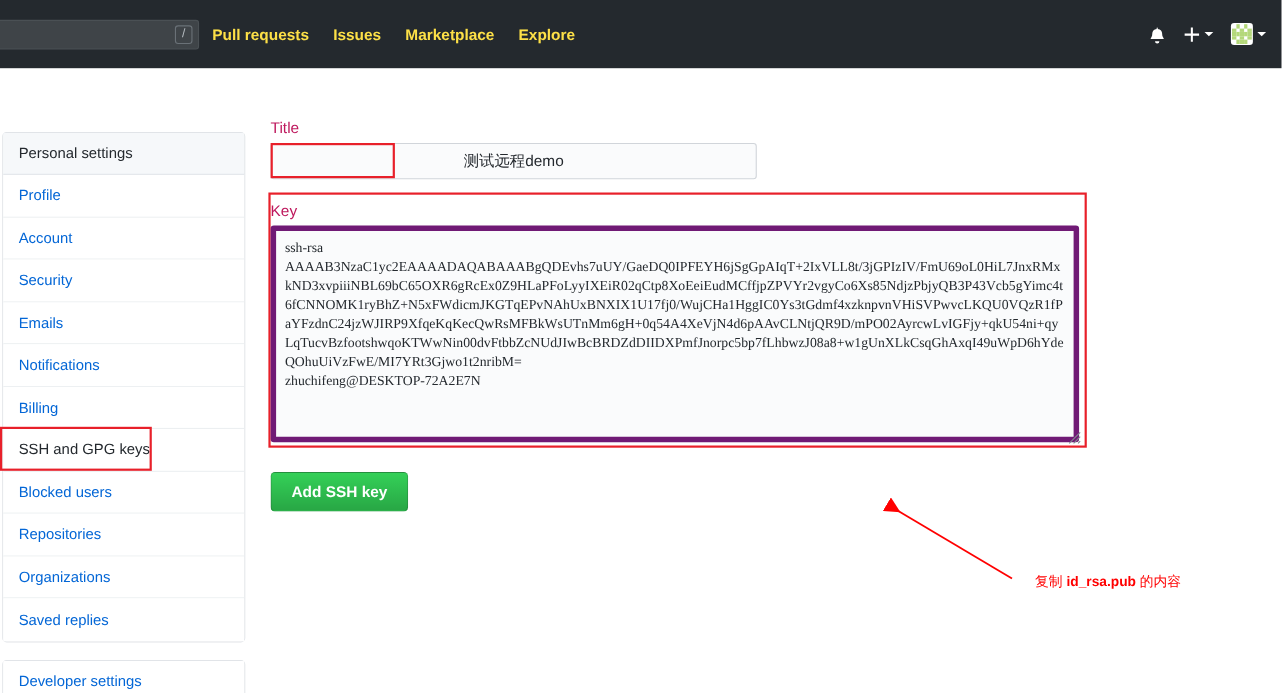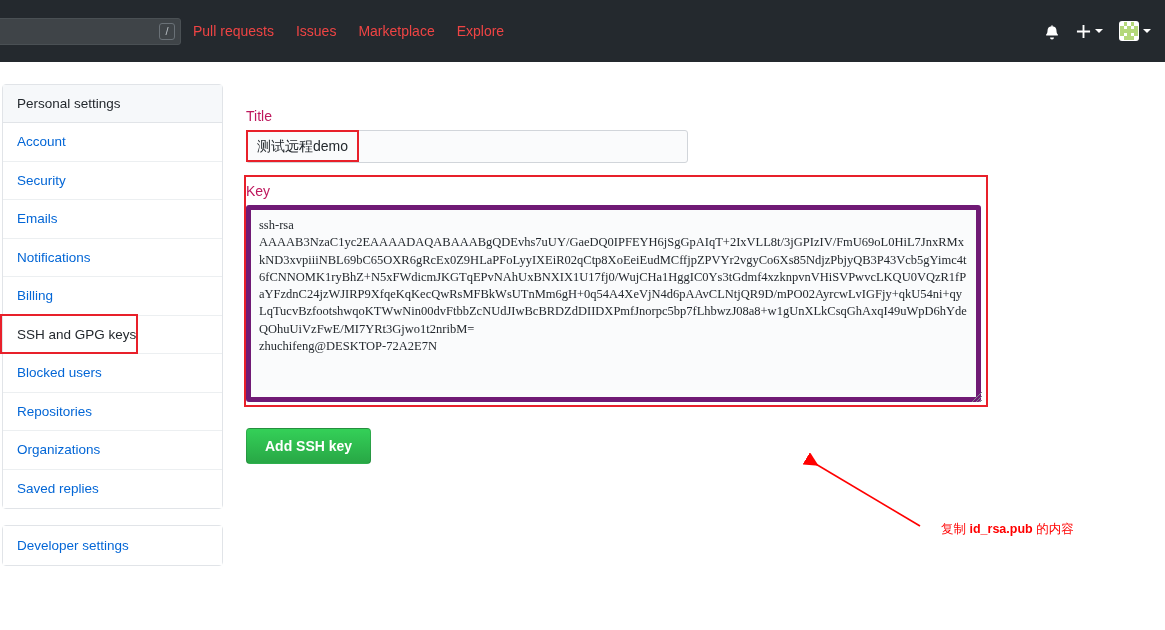--- a/index.html
+++ b/index.html
@@ -42,23 +42,23 @@
     font-size: 11px;
     line-height: 15px;
     text-align: center;
   }
   #header-nav {
     position: absolute; left: 193px; top: 0;
     height: 62px;
     display: flex; align-items: center; gap: 22px;
   }
   #header-nav .nav-link {
-    color: #ef4444;
+    color: #fde047;
     font-size: 14px;
-    font-weight: normal;
+    font-weight: bold;
     text-decoration: none;
     white-space: nowrap;
     cursor: pointer;
   }
   #header-right {
     position: absolute; right: 14px; top: 0;
     height: 62px;
     display: flex; align-items: center; gap: 16px;
   }
   .hdr-icon { cursor: pointer; display: flex; align-items: center; }
@@ -84,20 +84,21 @@
   
   #sidebar {
     position: absolute; left: 2px; top: 84px;
     width: 221px;
   }
   .side-box {
     border: 1px solid #e1e4e8;
     border-radius: 4px;
     background: #ffffff;
     overflow: visible;
+    margin-top: 36px;
   }
   .side-head {
     height: 38px;
     background: #f6f8fa;
     border-bottom: 1px solid #e1e4e8;
     display: flex; align-items: center;
     padding: 0 14px;
     font-size: 13.5px;
     color: #24292e;
   }
@@ -149,20 +150,21 @@
   #title-input {
     width: 442px; height: 33px;
     border: 1px solid #d1d5da;
     border-radius: 3px;
     background: #fafbfc;
     font-size: 14px;
     font-family: "Liberation Sans", sans-serif;
     color: #24292e;
     padding: 0 10px;
     outline: none;
+    text-align: center;
   }
   #title-redbox {
     position: absolute;
     left: 0; top: 22px;
     width: 113px; height: 32px;
     border: 2px solid #e8202a;
     pointer-events: none;
   }
 
   #key-section { position: relative; margin-top: 20px; }
@@ -284,20 +286,23 @@
       </span>
       <span class="caret"></span>
     </span>
   </div>
 </div>
 
 <div id="sidebar">
   <div class="side-box">
     <div class="side-head">Personal settings</div>
     <div class="side-item">
+        <span>Profile</span>
+      </div>
+    <div class="side-item">
         <span>Account</span>
       </div>
     <div class="side-item">
         <span>Security</span>
       </div>
     <div class="side-item">
         <span>Emails</span>
       </div>
     <div class="side-item">
         <span>Notifications</span>

